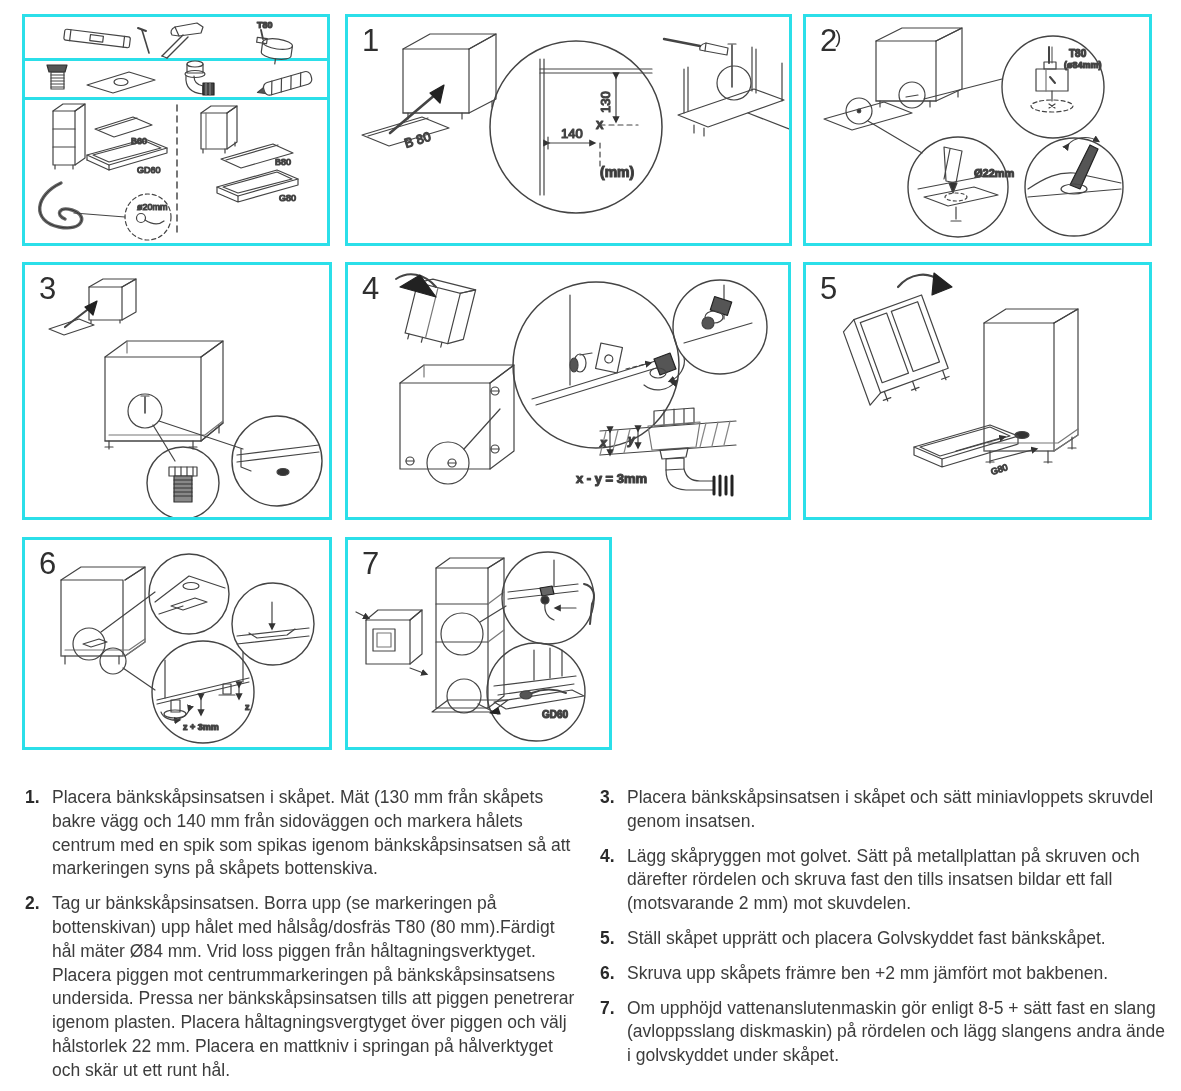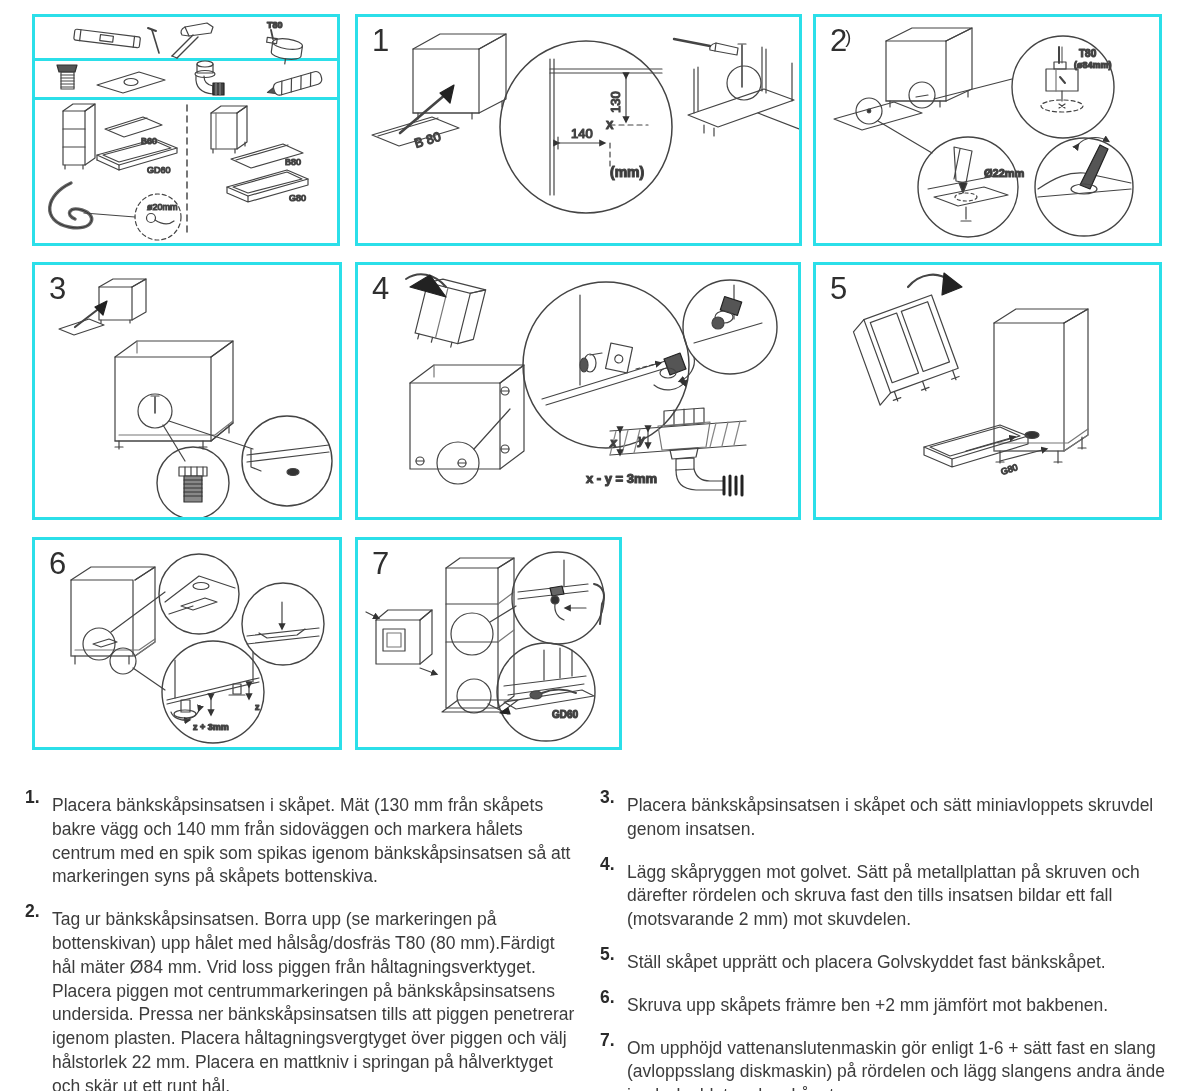--- a/index.html
+++ b/index.html
@@ -7,36 +7,36 @@
     --ink:#414141;
     --txt:#3d3d3d;
   }
   html,body{margin:0;padding:0;}
   body{
     width:1181px;height:1091px;position:relative;background:#ffffff;
     font-family:"Liberation Sans", sans-serif;color:var(--txt);
     overflow:hidden;
   }
   .panel{
-    position:absolute;border:3px solid var(--accent);background:#fff;box-sizing:border-box;margin-left:10px;
+    position:absolute;border:3px solid var(--accent);background:#fff;box-sizing:border-box;
   }
   .panel svg{position:absolute;left:0;top:0;}
   .panel .num{
     position:absolute;left:14px;top:6px;font-size:31px;color:#2f2f2f;
     font-family:"Liberation Sans", sans-serif;z-index:2;
   }
   .num .suffix{font-size:18px;vertical-align:8px;margin-left:-2px;}
   .divider{position:absolute;left:0;width:100%;height:3px;background:var(--accent);}
   .instructions{position:absolute;top:786px;left:0;width:1181px;}
   .col{position:absolute;top:0;}
   .col-left{left:25px;width:552px;}
   .col-right{left:600px;width:566px;}
   .instr{display:flex;margin:0 0 11px 0;font-size:17.5px;line-height:1.36;color:#3c3c3c;}
   .instr .n{font-weight:bold;color:#2a2a2a;width:27px;flex:0 0 27px;}
-  .instr .t{flex:1;margin-top:8px;}
+  .instr .t{flex:1;}
   svg text{font-family:"Liberation Sans", sans-serif;fill:#333;}
   svg .lbl{font-size:9px;}
   svg{stroke-linecap:round;stroke-linejoin:round;}
 </style>
 </head>
 <body>
 
 <div class="panel" style="left:22px;top:14px;width:308px;height:232px;">
   <div class="divider" style="top:41px;"></div>
   <div class="divider" style="top:80px;"></div>
@@ -643,16 +643,16 @@
     <div class="instr">
       <span class="n">5.</span>
       <span class="t">Ställ skåpet upprätt och placera Golvskyddet fast bänkskåpet.</span>
     </div>
     <div class="instr">
       <span class="n">6.</span>
       <span class="t">Skruva upp skåpets främre ben +2 mm jämfört mot bakbenen.</span>
     </div>
     <div class="instr">
       <span class="n">7.</span>
-      <span class="t">Om upphöjd vattenanslutenmaskin gör enligt 1-6 + sätt fast en slang (avloppsslang diskmaskin) på rördelen och lägg slangens andra ände i golvskyddet under skåpet.</span>
+      <span class="t">Om upphöjd vattenanslutenmaskin gör enligt 8-5 + sätt fast en slang (avloppsslang diskmaskin) på rördelen och lägg slangens andra ände i golvskyddet under skåpet.</span>
     </div>
   </div>
 </div>
 
 </body></html>

